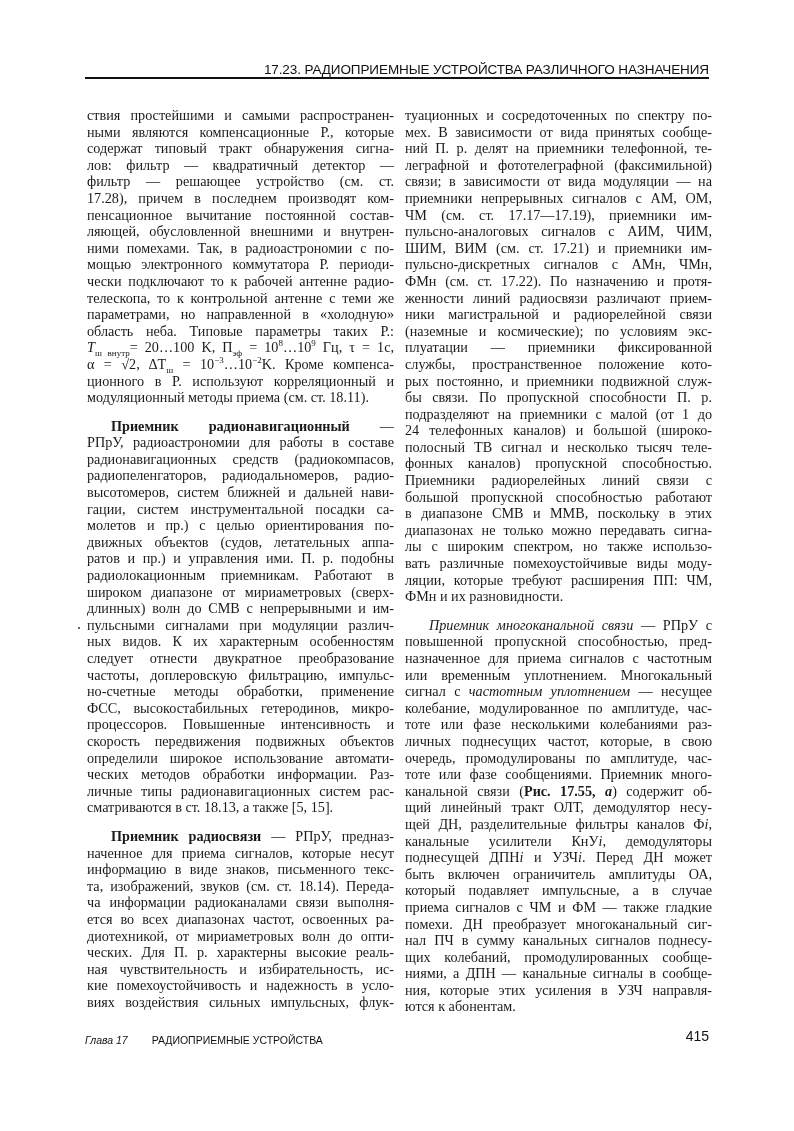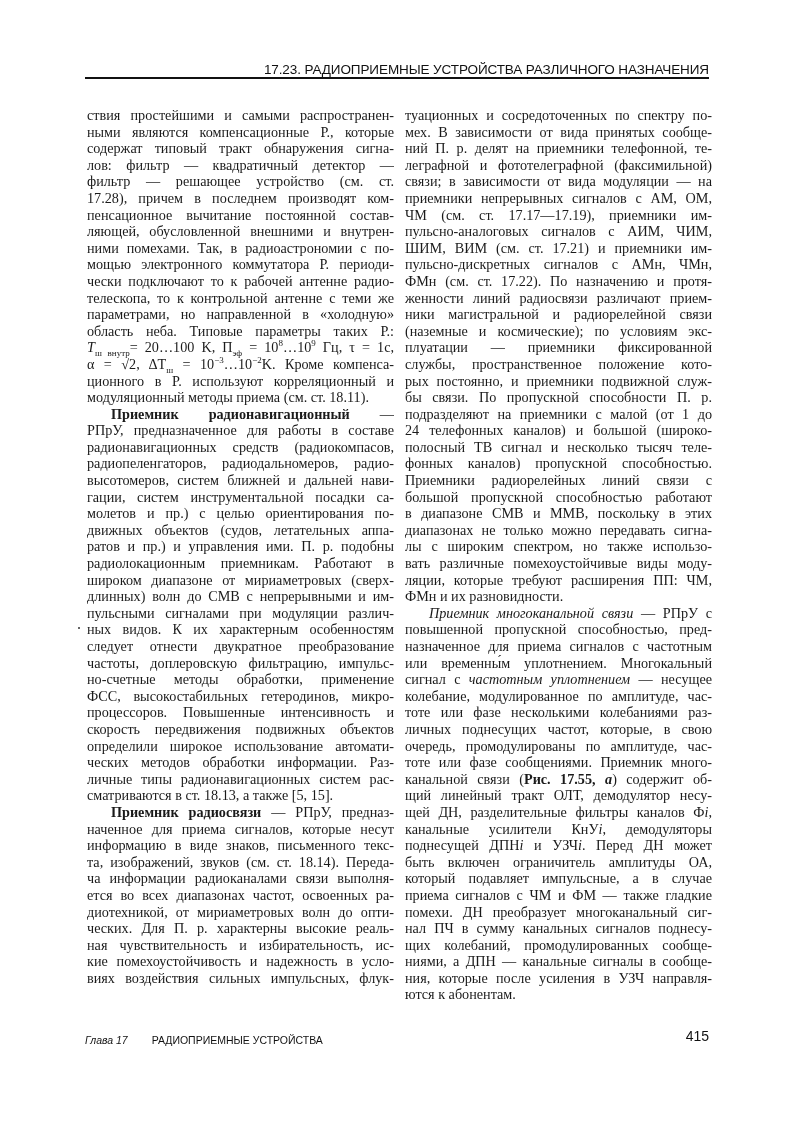--- a/index.html
+++ b/index.html
@@ -36,21 +36,21 @@
       line-height: 16.6px;
       color: #1a1a1a;
       text-align: justify;
       hyphens: manual;
     }
     .col-left { left: 87px; }
     .col-right { left: 405px; }
     .column p {
       margin: 0;
     }
-    .column p + p { margin-top: 0; }
+    .column p + p { margin-top: 12px; }
     .line {
       display: block;
       text-align: justify;
       text-align-last: justify;
       white-space: nowrap;
       overflow: visible;
     }
     .line.last {
       text-align-last: left;
     }
@@ -122,21 +122,21 @@
     <span class="line">параметрами, но направленной в «холодную»</span>
     <span class="line">область неба. Типовые параметры таких Р.:</span>
     <span class="line"><i>T</i><sub>ш внутр</sub><span>= 20…100 K, П</span><sub>эф</sub><span> = 10</span><sup>8</sup><span>…10</span><sup>9</sup><span> Гц, τ = 1с,</span></span>
     <span class="line"><span>α = √2, ΔT</span><sub>ш</sub><span> = 10</span><sup>−3</sup><span>…10</span><sup>−2</sup><span>K. Кроме компенса-</span></span>
     <span class="line">ционного в Р. используют корреляционный и</span>
     <span class="line last">модуляционный методы приема (см. ст. 18.11).</span>
   </p>
 
   <p>
     <span class="line ind"><b class="term">Приемник радионавигационный</b><span> —</span></span>
-    <span class="line">РПрУ, предназначенное для работы в составе</span>
+    <span class="line">РПрУ, радиоастрономии для работы в составе</span>
     <span class="line">радионавигационных средств (радиокомпасов,</span>
     <span class="line">радиопеленгаторов, радиодальномеров, радио-</span>
     <span class="line">высотомеров, систем ближней и дальней нави-</span>
     <span class="line">гации, систем инструментальной посадки са-</span>
     <span class="line">молетов и пр.) с целью ориентирования по-</span>
     <span class="line">движных объектов (судов, летательных аппа-</span>
     <span class="line">ратов и пр.) и управления ими. П. р. подобны</span>
     <span class="line">радиолокационным приемникам. Работают в</span>
     <span class="line">широком диапазоне от мириаметровых (сверх-</span>
     <span class="line">длинных) волн до СМВ с непрерывными и им-</span>
@@ -219,21 +219,21 @@
     <span class="line"><span>щей ДН, разделительные фильтры каналов Ф</span><i>i</i><span>,</span></span>
     <span class="line"><span>канальные усилители КнУ</span><i>i</i><span>, демодуляторы</span></span>
     <span class="line"><span>поднесущей ДПН</span><i>i</i><span> и УЗЧ</span><i>i</i><span>. Перед ДН может</span></span>
     <span class="line">быть включен ограничитель амплитуды ОА,</span>
     <span class="line">который подавляет импульсные, а в случае</span>
     <span class="line">приема сигналов с ЧМ и ФМ — также гладкие</span>
     <span class="line">помехи. ДН преобразует многоканальный сиг-</span>
     <span class="line">нал ПЧ в сумму канальных сигналов поднесу-</span>
     <span class="line">щих колебаний, промодулированных сообще-</span>
     <span class="line">ниями, а ДПН — канальные сигналы в сообще-</span>
-    <span class="line">ния, которые после усиления в УЗЧ направля-</span>
+    <span class="line">ния, которые этих усиления в УЗЧ направля-</span>
     <span class="line last">ются к абонентам.</span>
   </p>
 </div>
 
 <div class="footer">
   <div class="footer-left">
     <span class="chap">Глава 17</span>
     <span>РАДИОПРИЕМНЫЕ УСТРОЙСТВА</span>
   </div>
   <div class="footer-right">415</div>

